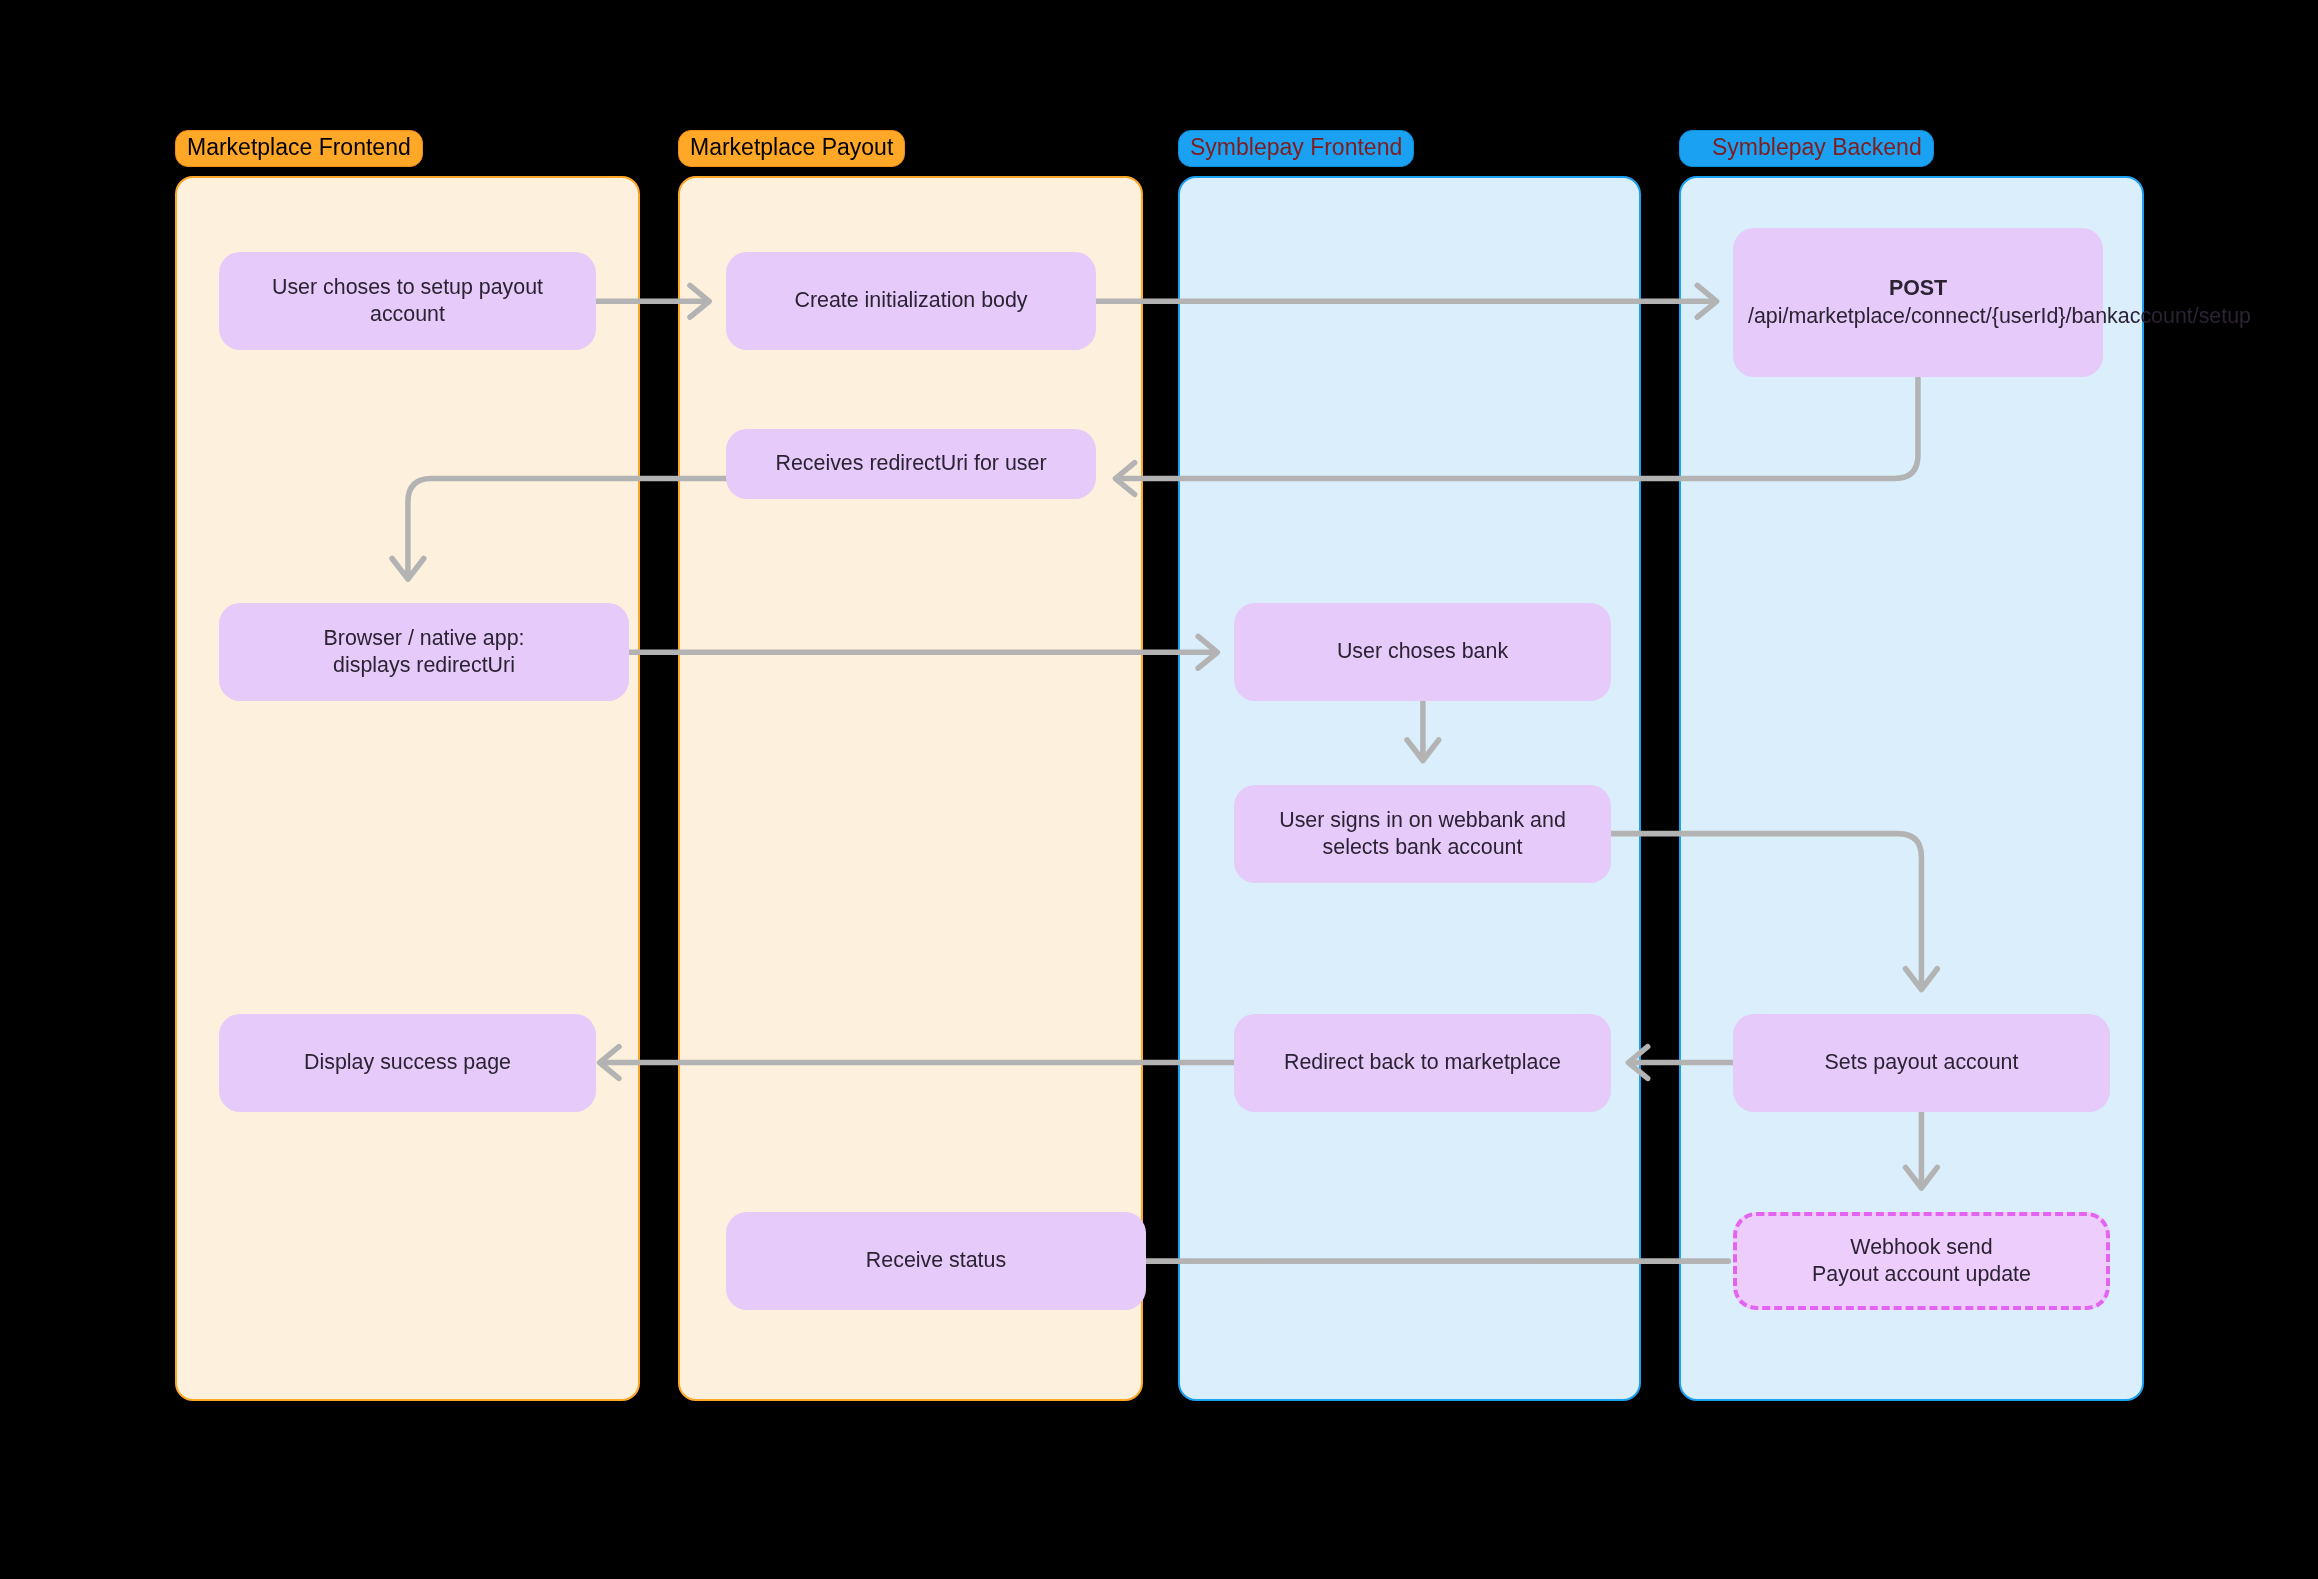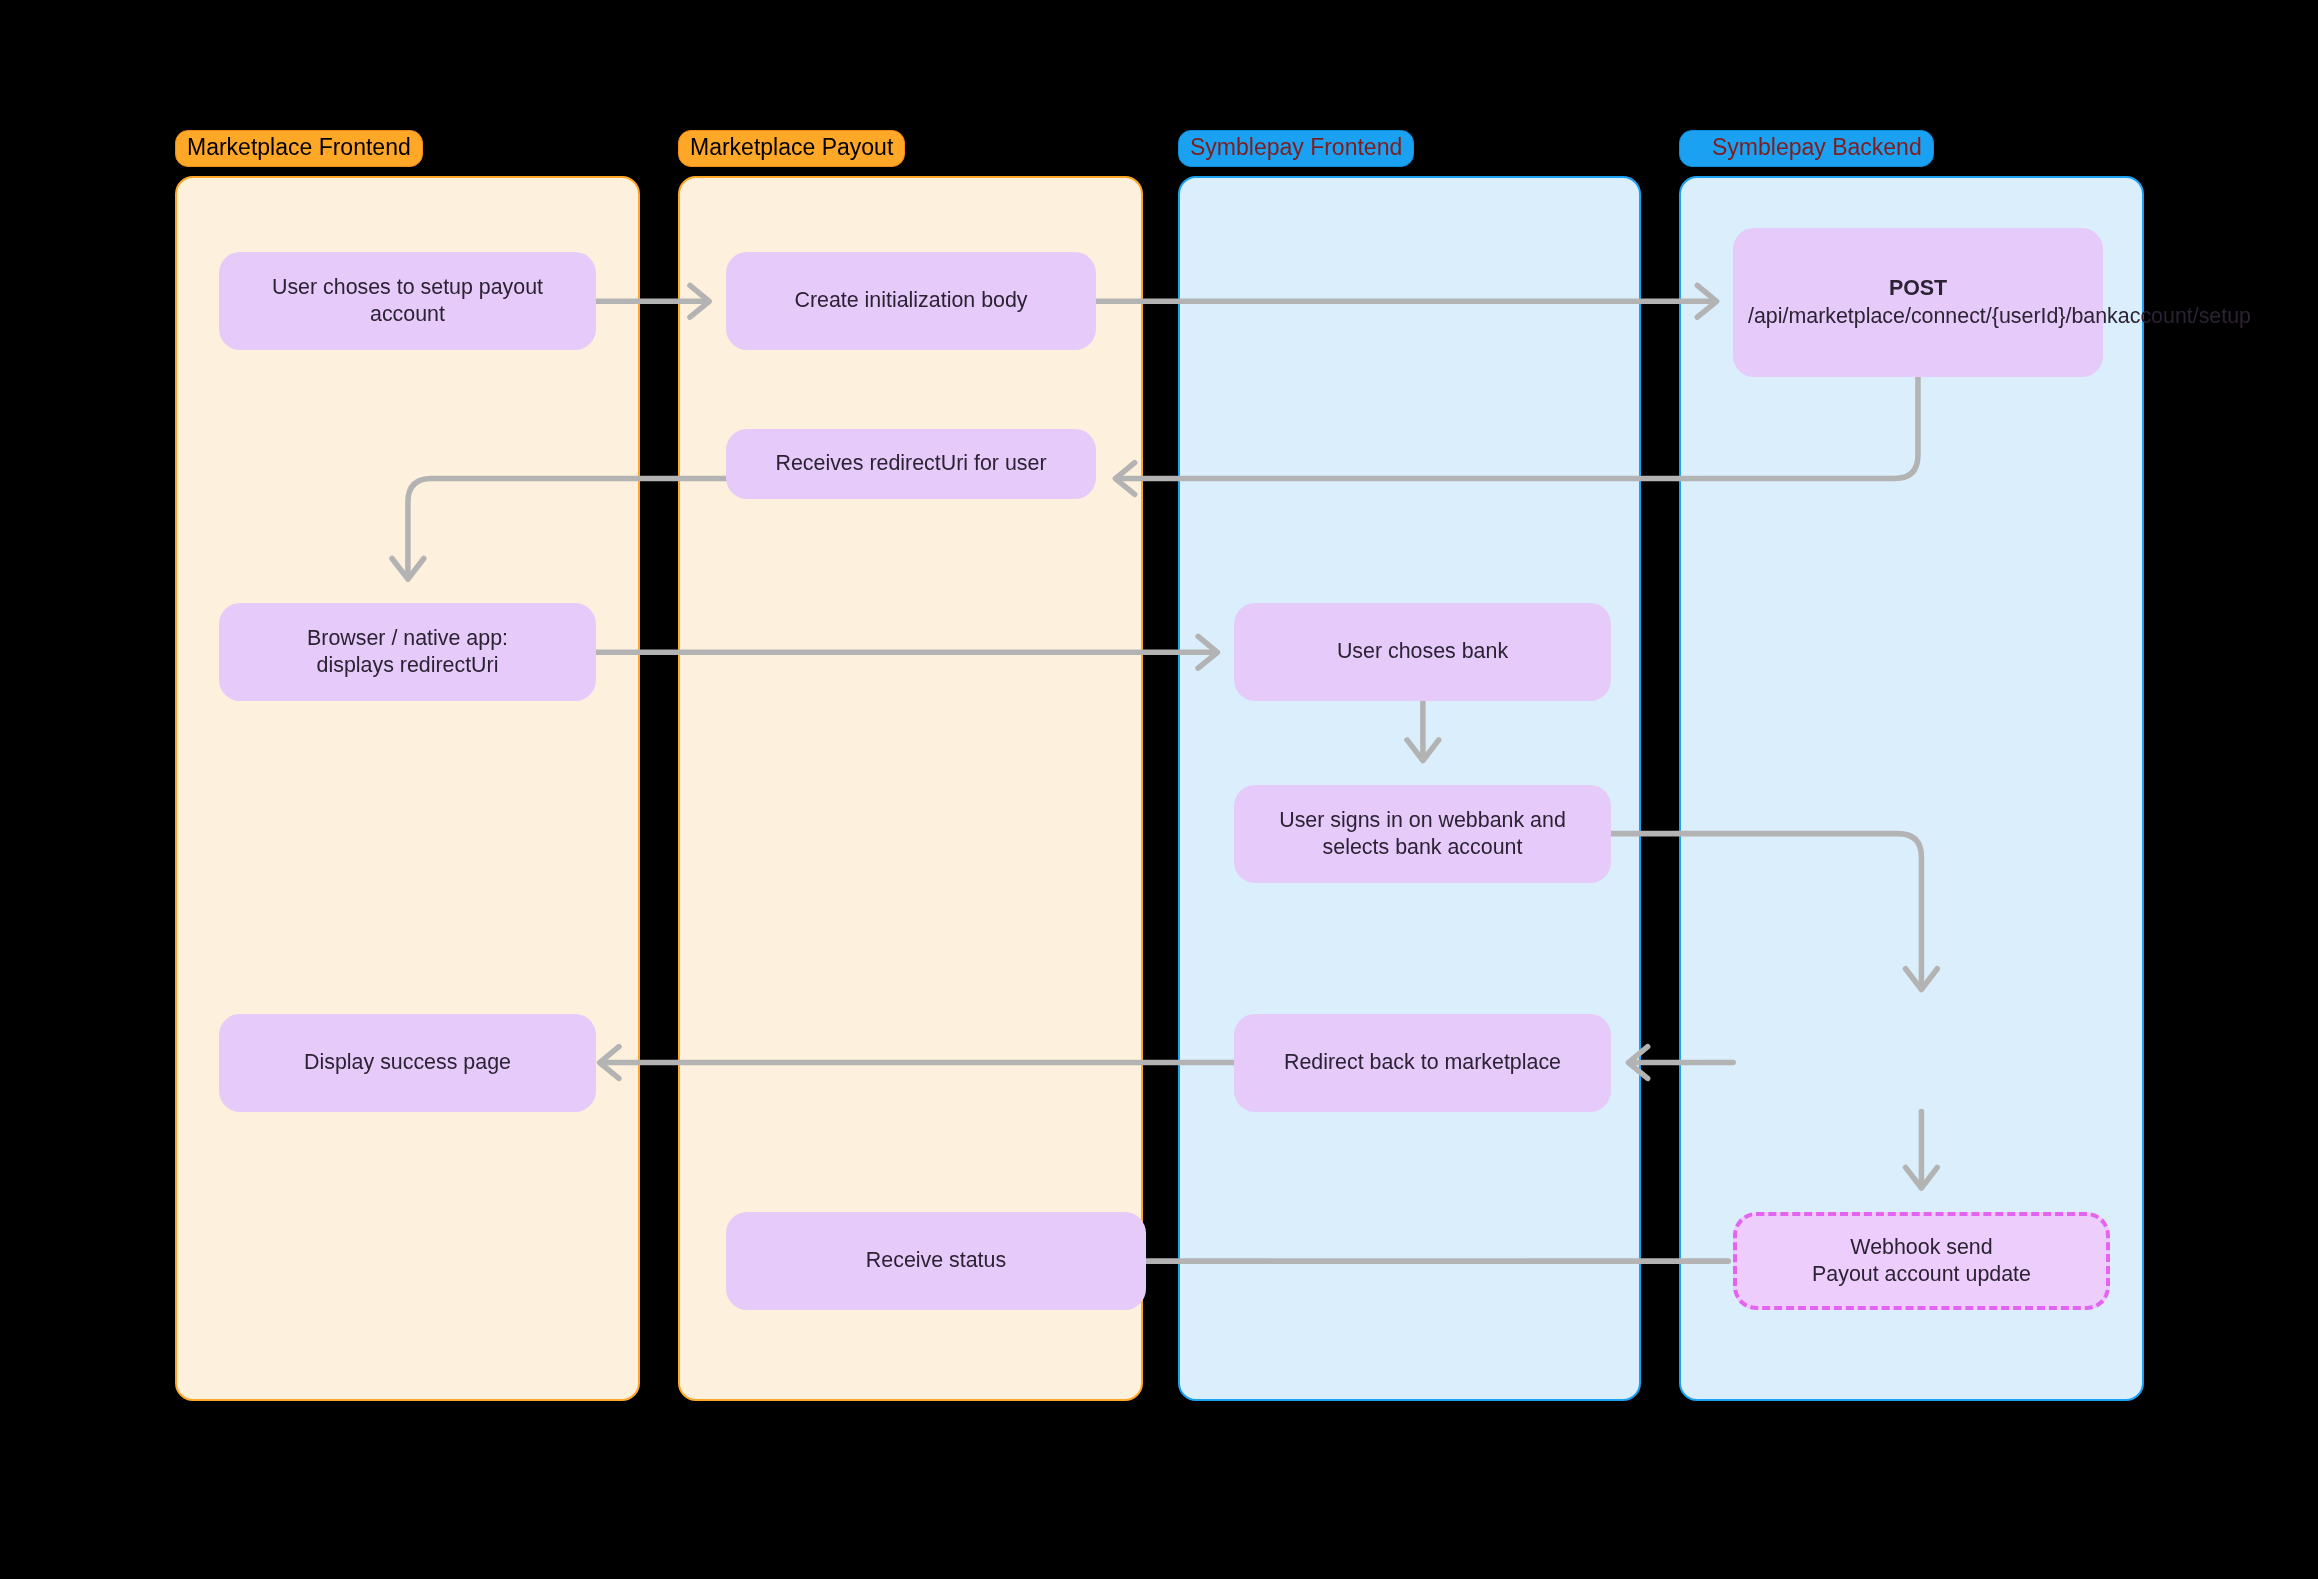--- a/index.html
+++ b/index.html
@@ -112,35 +112,38 @@
     </div>
     <div class="node" style="left: 726px; top: 252px; width: 370px; height: 98px; align-items: center;">
       <div class="inner">Create initialization body</div>
     </div>
     <div class="node" style="left: 1733px; top: 228px; width: 370px; height: 149px;">
       <div class="inner"><b>POST</b> /api/marketplace/connect/{userId}/bankaccount/setup</div>
     </div>
     <div class="node" style="left: 726px; top: 429px; width: 370px; height: 70px;">
       <div class="inner">Receives redirectUri for user</div>
     </div>
-    <div class="node" style="left: 219px; top: 603px; width: 377px; height: 98px;">
+    <div class="node" style="left: 219px; top: 603px; width: 410px; height: 98px;">
       <div class="inner">Browser / native app:<br>displays redirectUri</div>
     </div>
     <div class="node" style="left: 1234px; top: 603px; width: 377px; height: 98px;">
       <div class="inner">User choses bank</div>
     </div>
     <div class="node" style="left: 1234px; top: 785px; width: 377px; height: 98px;">
       <div class="inner">User signs in on webbank and<br>selects bank account</div>
     </div>
     <div class="node" style="left: 219px; top: 1014px; width: 377px; height: 98px;">
       <div class="inner">Display success page</div>
     </div>
     <div class="node" style="left: 1234px; top: 1014px; width: 377px; height: 98px;">
       <div class="inner">Redirect back to marketplace</div>
     </div>
+    <div class="node" style="left: 1733px; top: 1014px; width: 377px; height: 98px;">
+      <div class="inner">Sets payout account</div>
+    </div>
     <div class="node" style="left: 726px; top: 1212px; width: 420px; height: 98px;">
       <div class="inner">Receive status</div>
     </div>
     <div class="node dashed" style="left: 1733px; top: 1212px; width: 377px; height: 98px;">
       <div class="inner">Webhook send<br>Payout account update</div>
     </div>
   </div>
 
 
 </body></html>

